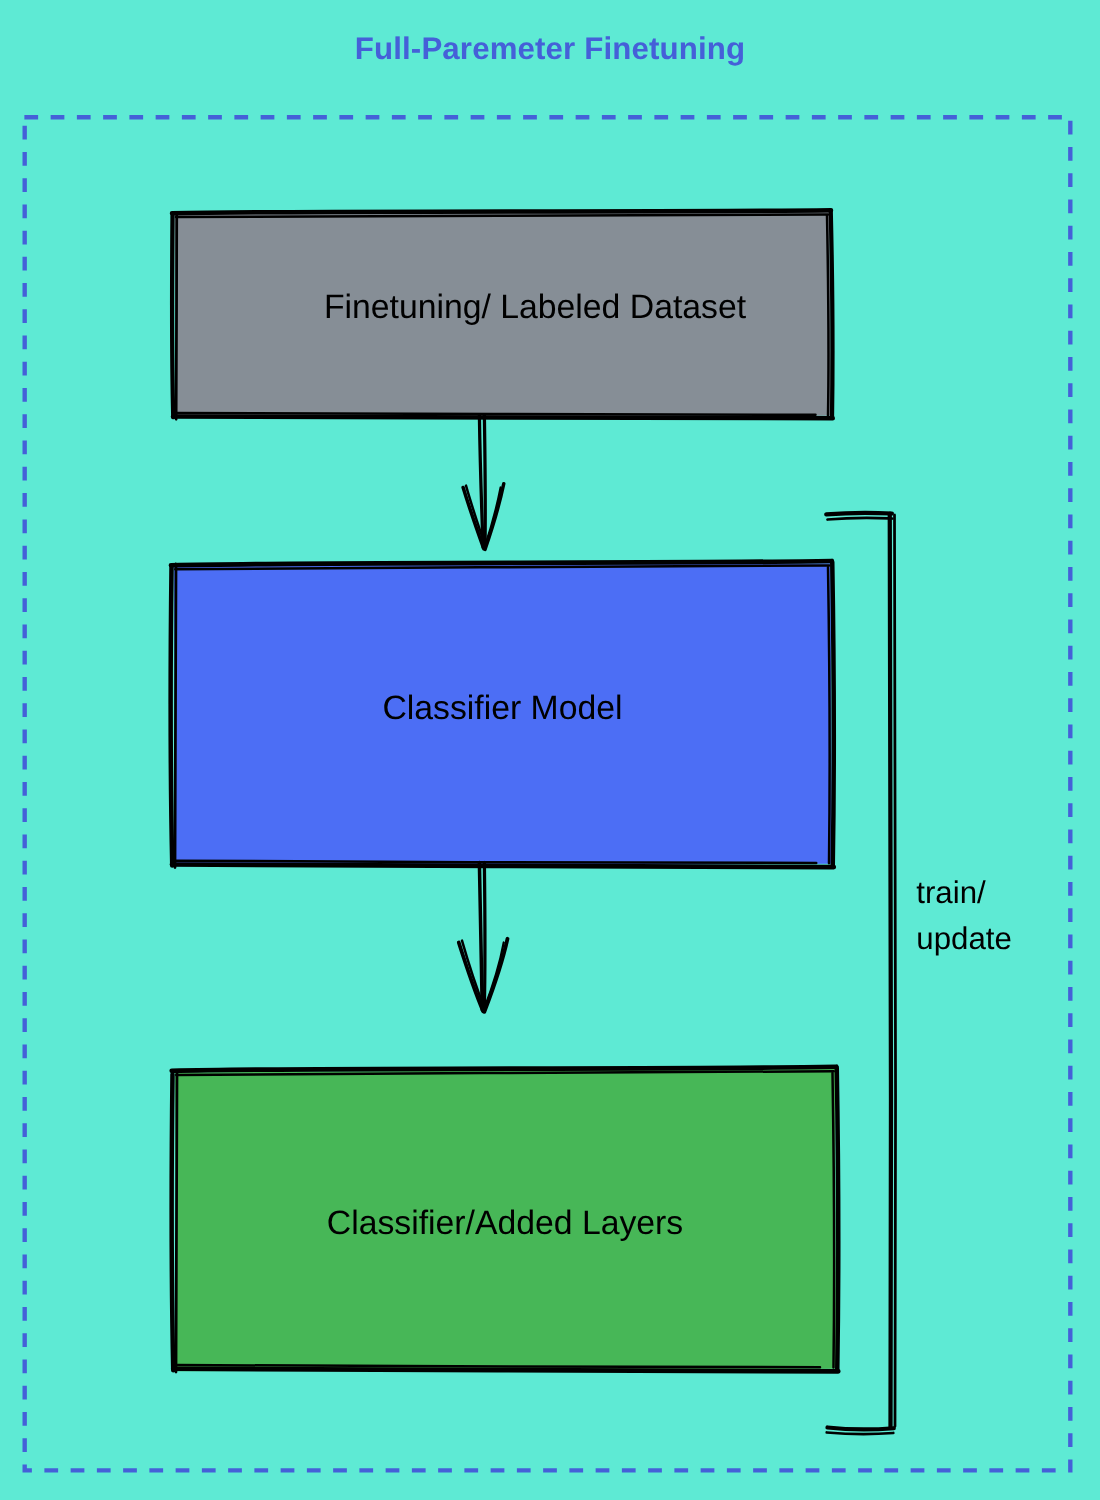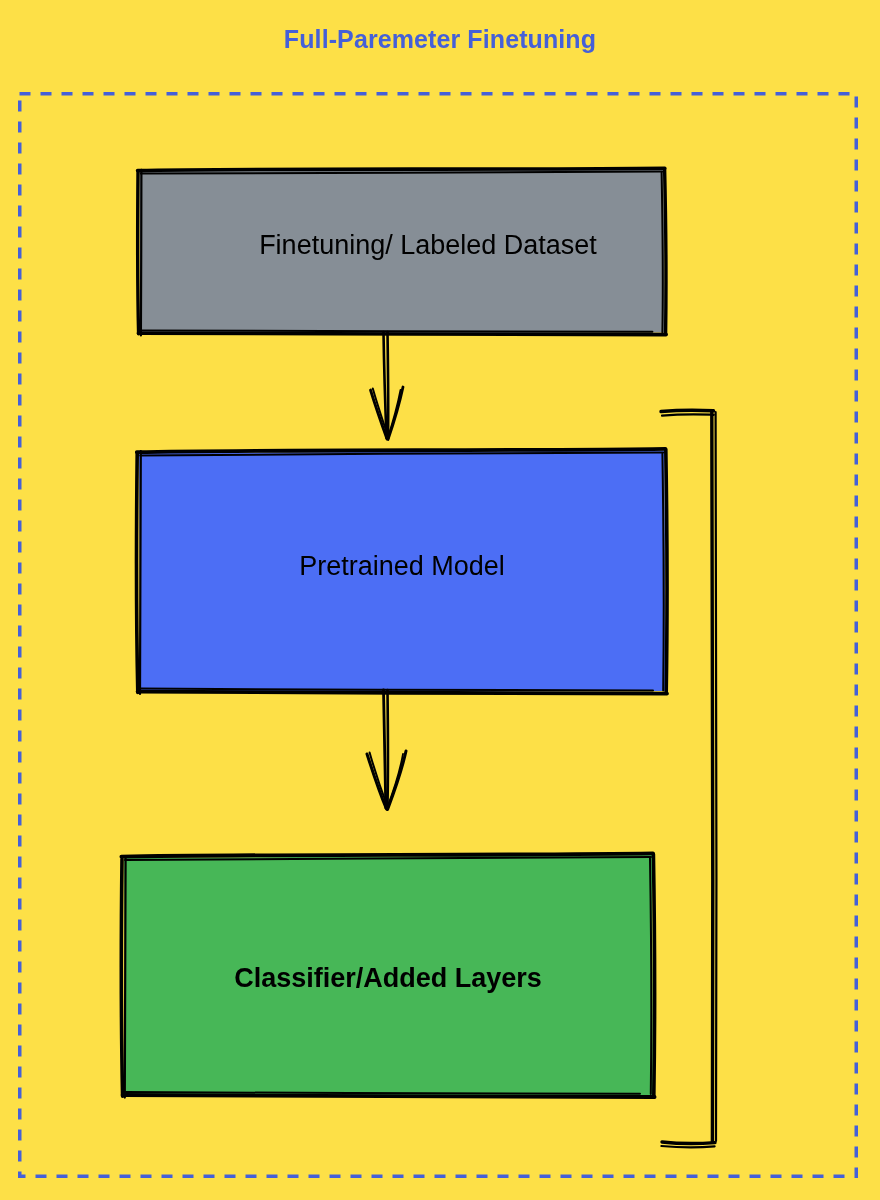--- a/index.html
+++ b/index.html
@@ -7,21 +7,21 @@
     padding: 0;
     background: #ffffff;
   }
   body {
     font-family: "Liberation Sans", sans-serif;
   }
   #canvas {
     position: relative;
     width: 880px;
     height: 1200px;
-    background: #fde047;
+    background: #5eead4;
     overflow: hidden;
   }
 
   
   #diagram-title {
     position: absolute;
     left: 0;
     top: 22px;
     width: 880px;
     text-align: center;
@@ -69,21 +69,21 @@
   #node-dataset .node-label {
     top: 69px;
     text-align: center;
     padding-left: 52px;
     box-sizing: border-box;
   }
 
   #node-pretrained { left: 127px; top: 440px; width: 550px; height: 264px; }
   #node-pretrained .node-label { top: 110px; text-align: center; }
 
-  #node-classifier { left: 112px; top: 845px; width: 552px; height: 262px; font-weight: bold; }
+  #node-classifier { left: 128px; top: 845px; width: 552px; height: 262px; }
   #node-classifier .node-label { top: 117px; text-align: center; }
 
   
   .connector {
     position: absolute;
     overflow: visible;
   }
   #arrow-dataset-to-model { left: 355px; top: 330px; }
   #arrow-model-to-classifier { left: 355px; top: 688px; }
   #loop-train-update { left: 640px; top: 400px; }
@@ -134,21 +134,21 @@
       <path d="M12 13 L537.5 10.5 L538.5 251 L13.5 253 Z" fill="#4c6ef5" stroke="none"></path>
       <path d="M10.2 14 C9.4 80, 9.2 180, 10.8 252.4" fill="none" stroke="#000000" stroke-width="3.6" stroke-linecap="round"></path>
       <path d="M13.8 11.2 C13.2 84, 13.6 184, 13 254" fill="none" stroke="#000000" stroke-width="2.2" stroke-linecap="round"></path>
       <path d="M9.8 12.2 C130 9.4, 400 11, 538.4 8.8" fill="none" stroke="#000000" stroke-width="3.8" stroke-linecap="round"></path>
       <path d="M13.2 15.4 C160 13, 410 14.6, 536.4 12.4" fill="none" stroke="#000000" stroke-width="2" stroke-linecap="round"></path>
       <path d="M538.8 9.6 C540 80, 540.4 180, 539.2 253" fill="none" stroke="#000000" stroke-width="3.6" stroke-linecap="round"></path>
       <path d="M535.4 13.8 C536.6 86, 537 186, 536.2 250.6" fill="none" stroke="#000000" stroke-width="2" stroke-linecap="round"></path>
       <path d="M10.6 251.6 C150 253.4, 410 252.2, 540 253.6" fill="none" stroke="#000000" stroke-width="3.8" stroke-linecap="round"></path>
       <path d="M14 248.6 C160 250.4, 400 249.2, 526 250.4" fill="none" stroke="#000000" stroke-width="2" stroke-linecap="round"></path>
     </svg>
-    <div class="node-label">Pretrained Model</div>
+    <div class="node-label">Classifier Model</div>
   </div>
 
   <div class="node" id="node-classifier">
     <svg width="552" height="262" viewBox="0 0 552 262" xmlns="http://www.w3.org/2000/svg">
       <path d="M12 13 L540 10 L541 250 L13.5 252 Z" fill="#47b757" stroke="none"></path>
       <path d="M10 14.4 C9.2 80, 9 178, 10.6 251.2" fill="none" stroke="#000000" stroke-width="3.6" stroke-linecap="round"></path>
       <path d="M13.6 11.6 C13 84, 13.4 182, 12.8 252.6" fill="none" stroke="#000000" stroke-width="2.2" stroke-linecap="round"></path>
       <path d="M9.4 11.6 C130 9, 400 10.6, 541 8.4" fill="none" stroke="#000000" stroke-width="3.8" stroke-linecap="round"></path>
       <path d="M13 15 C160 12.6, 410 14.2, 539 12" fill="none" stroke="#000000" stroke-width="2" stroke-linecap="round"></path>
       <path d="M541.4 9.2 C542.6 80, 543 178, 541.8 251.4" fill="none" stroke="#000000" stroke-width="3.6" stroke-linecap="round"></path>
@@ -179,14 +179,16 @@
 
   <svg class="connector" id="loop-train-update" width="110" height="760" viewBox="0 0 110 760" xmlns="http://www.w3.org/2000/svg">
     <path d="M21 11.5 C45 9.5, 62 10.2, 73.5 10.8" fill="none" stroke="#000000" stroke-width="3.4" stroke-linecap="round"></path>
     <path d="M22 15.6 C46 13.6, 62 14.4, 73.8 14.8" fill="none" stroke="#000000" stroke-width="2.2" stroke-linecap="round"></path>
     <path d="M71.8 11 C72.6 200, 73.2 500, 72.4 742" fill="none" stroke="#000000" stroke-width="3.4" stroke-linecap="round"></path>
     <path d="M75.6 12 C76.4 200, 76.8 500, 76 741" fill="none" stroke="#000000" stroke-width="2.2" stroke-linecap="round"></path>
     <path d="M22 742 C44 744.4, 62 743.6, 75 742.6" fill="none" stroke="#000000" stroke-width="3.4" stroke-linecap="round"></path>
     <path d="M21.4 746 C44 748, 62 747.4, 74.6 746.4" fill="none" stroke="#000000" stroke-width="2.2" stroke-linecap="round"></path>
   </svg>
 
+  <div id="loop-label">train/
+update</div>
 
 </div>
 
 </body></html>

